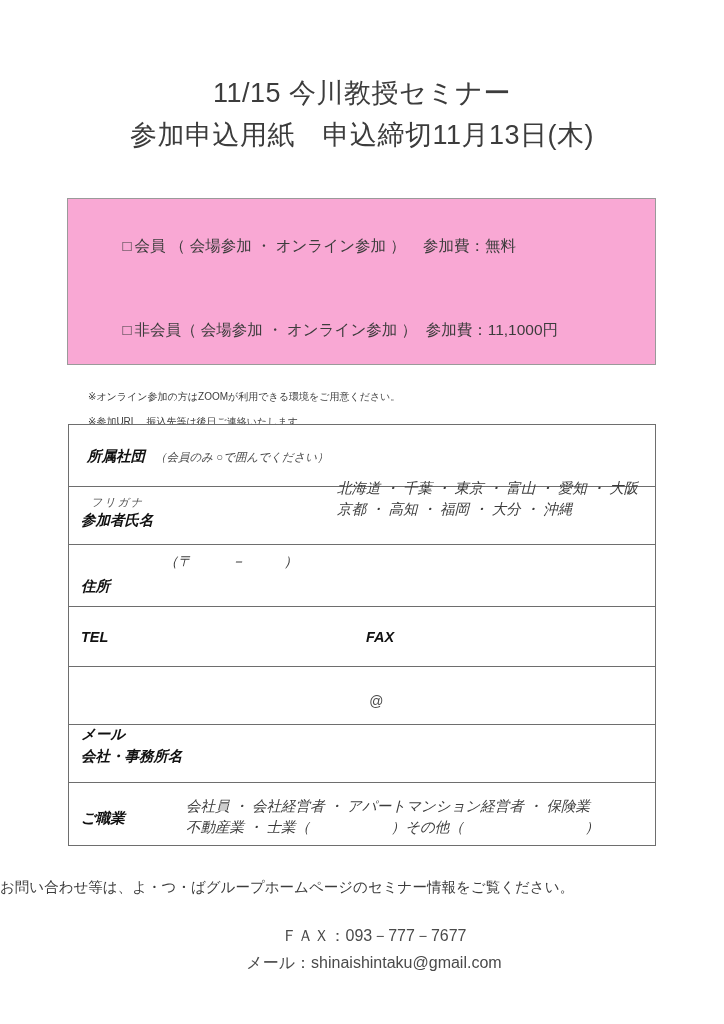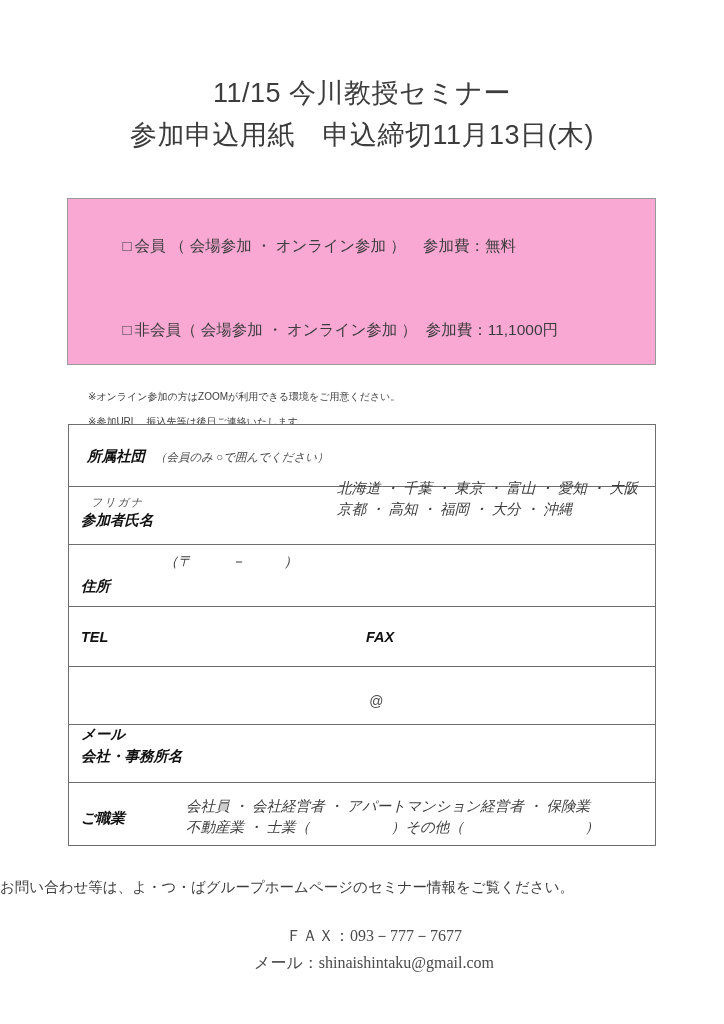--- a/index.html
+++ b/index.html
@@ -165,21 +165,20 @@
     width: 724px;
     text-align: center;
     font-size: 16px;
     line-height: 27px;
     color: #4a4a4a;
   }
   .footer-contact .cline {
     white-space: pre;
     display: block;
     padding-left: 24px;
-    font-family: Liberation Serif, serif;
   }
 </style>
 </head>
 <body>
 
 <div class="page">
 
   <div class="title-block">
     <div class="title-line">11/15 今川教授セミナー</div>
     <div class="title-line">参加申込用紙　申込締切11月13日(木)</div>

